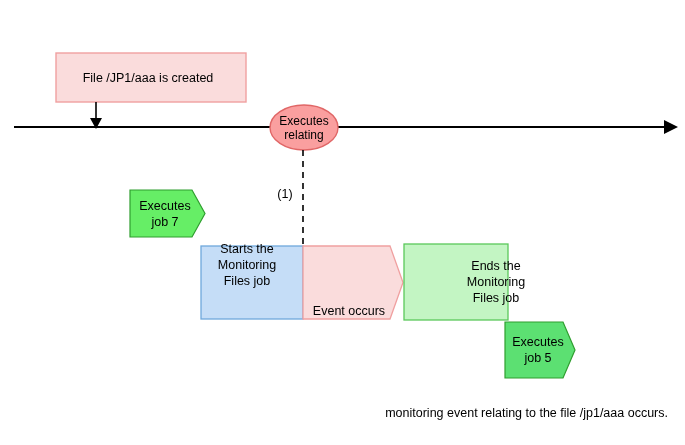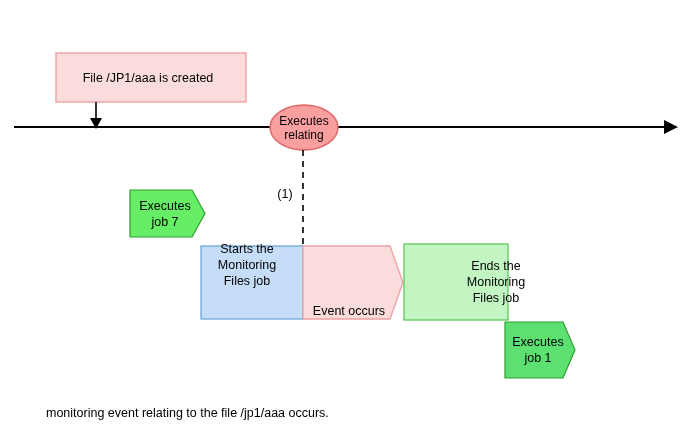--- a/index.html
+++ b/index.html
@@ -66,21 +66,21 @@
 
   
   #footnote {
     left: 18px;
     top: 405px;
     width: 650px;
     font-size: 12.5px;
     line-height: 17px;
   }
   #footnote .fn-line1 { display: block; }
-  #footnote .fn-line2 { display: block; padding-left: 28px; }
+  #footnote .fn-line2 { display: block; padding-left: 28px; text-align: right; }
 </style>
 </head>
 <body>
 
 <div id="diagram-root">
 
 
   <svg id="canvas" viewBox="0 0 685 445">
 
     <g>
@@ -137,20 +137,20 @@
   </div>
 
   <div class="shape-text" id="ends-text">
     <span>Ends the</span>
     <span>Monitoring</span>
     <span>Files job</span>
   </div>
 
   <div class="shape-text" id="exec2-text">
     <span>Executes</span>
-    <span>job 1</span>
+    <span>job 5</span>
   </div>
 
   <div class="abs" id="footnote">
     <span class="fn-line2">monitoring event relating to the file /jp1/aaa occurs.</span>
   </div>
 
 </div>
 
 </body></html>

